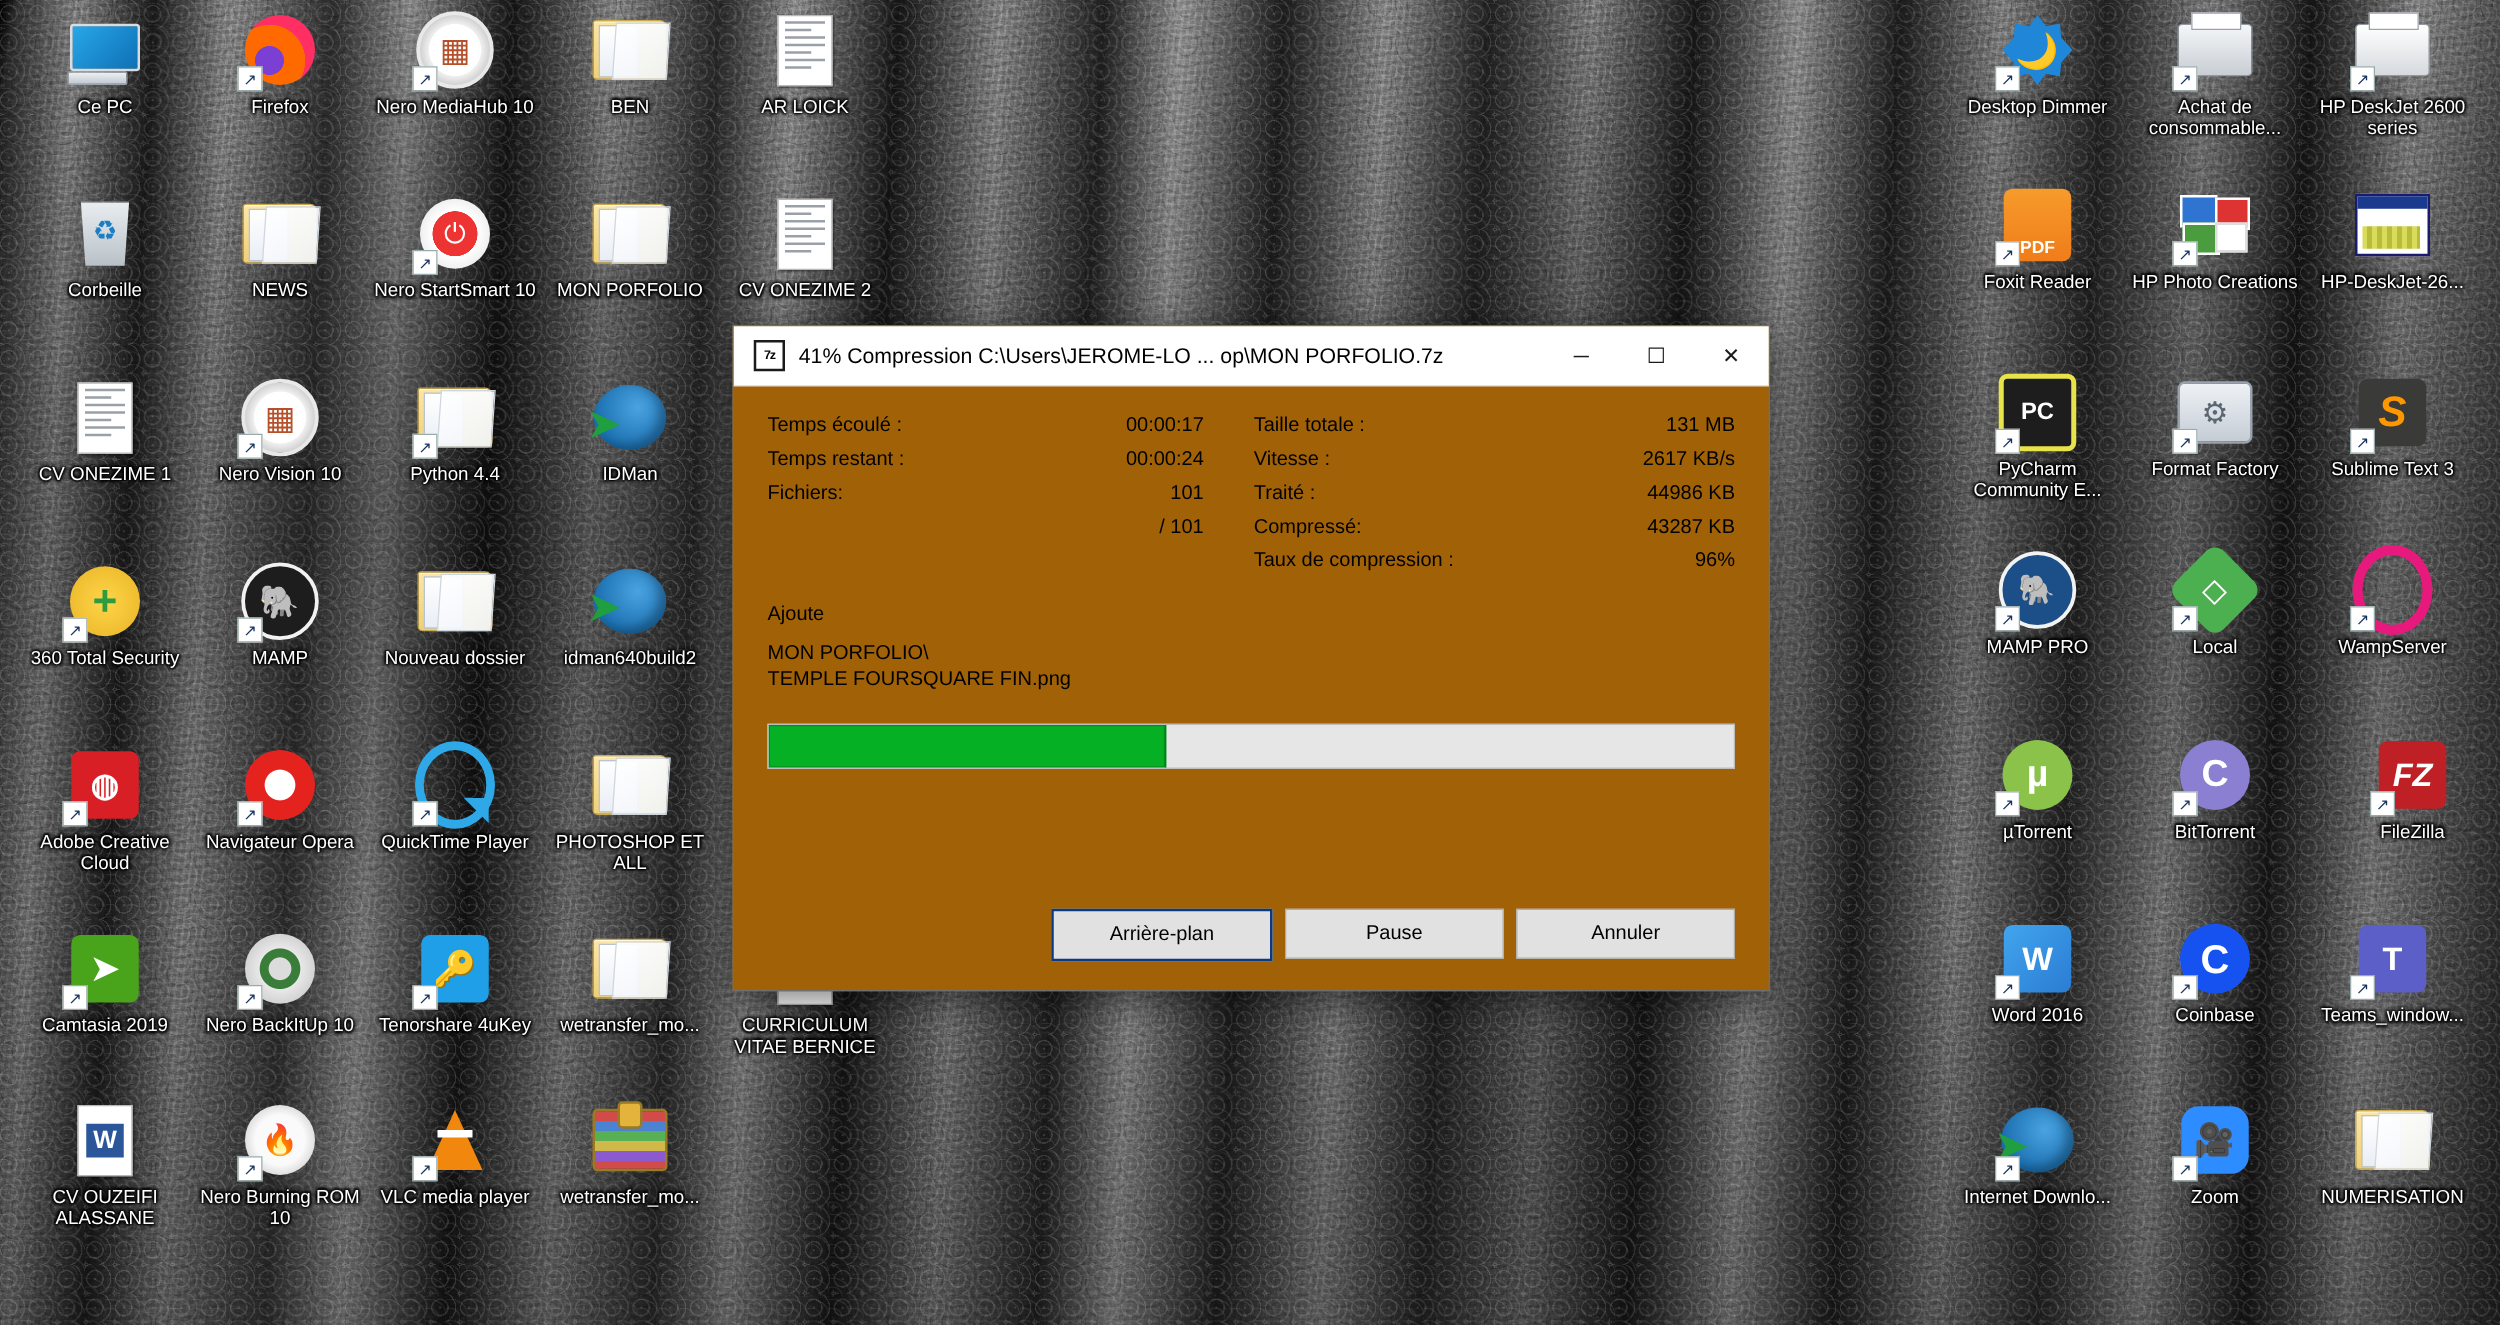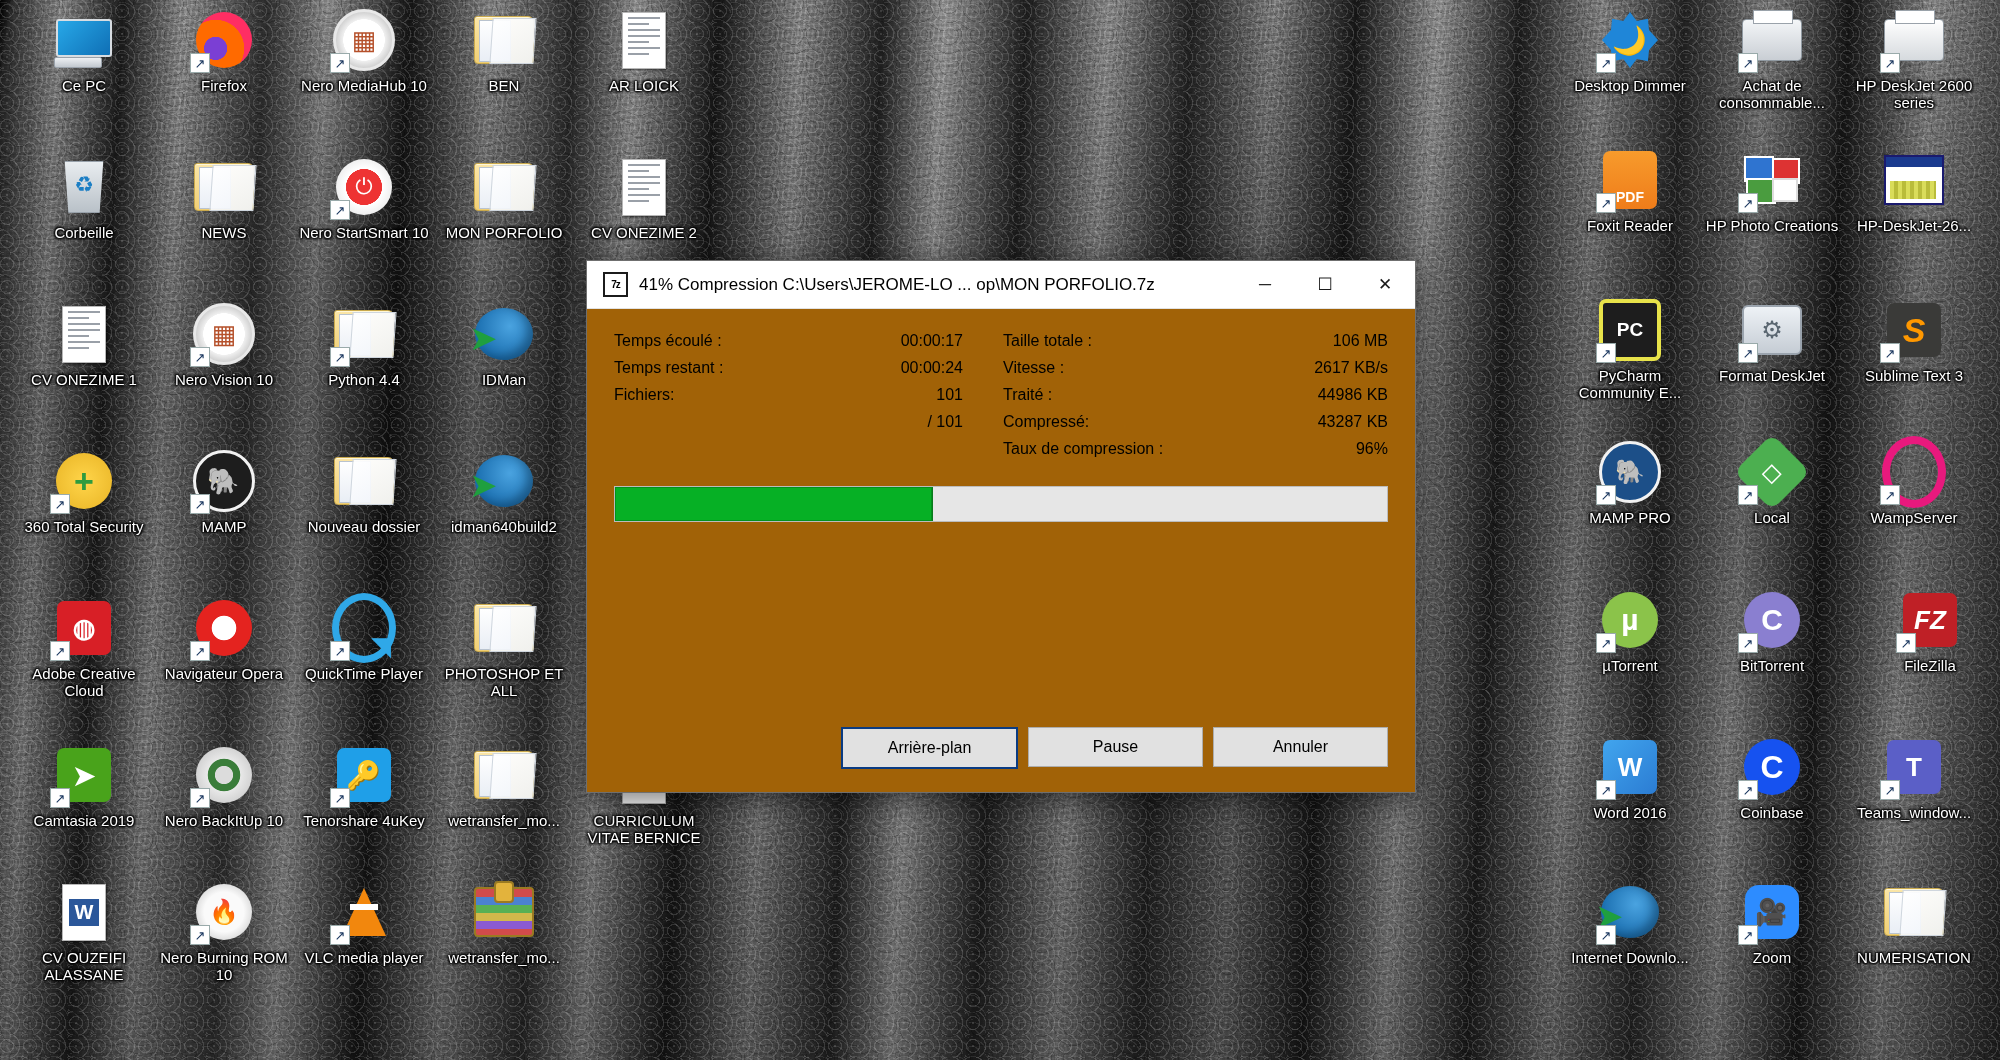--- a/index.html
+++ b/index.html
@@ -515,21 +515,21 @@
         </div>
         <div class="icon-label">PyCharm Community E...</div>
       </div>
       <div class="icon-cell" style="left: 1702px; top: 298px;">
         <div class="icon-art">
           <div style="width:56px;height:46px;background:linear-gradient(180deg,#eef2f6,#c5ccd4);border:2px solid #9aa3ad;border-radius:6px;display:flex;align-items:center;justify-content:center">
             <span style="color:#5a6670;font-size:24px">⚙</span>
           </div>
           <span class="shortcut-arrow">↗</span>
         </div>
-        <div class="icon-label">Format DeskJet</div>
+        <div class="icon-label">Format Factory</div>
       </div>
       <div class="icon-cell" style="left: 1844px; top: 298px;">
         <div class="icon-art">
           <div class="sq" style="background:#3a3a38;display:flex;align-items:center;justify-content:center">
             <span style="color:#ff9800;font-size:34px;font-weight:bold;font-style:italic">S</span>
           </div>
           <span class="shortcut-arrow">↗</span>
         </div>
         <div class="icon-label">Sublime Text 3</div>
       </div>
@@ -667,41 +667,48 @@
         </div>
         <div class="srow">
           <span class="slabel"></span>
           <span class="svalue">/ 101</span>
         </div>
       </div>
 
       <div class="col right">
         <div class="srow">
           <span class="slabel">Taille totale :</span>
-          <span class="svalue">106 MB</span>
+          <span class="svalue">131 MB</span>
         </div>
         <div class="srow">
           <span class="slabel">Vitesse :</span>
           <span class="svalue">2617 KB/s</span>
         </div>
         <div class="srow">
           <span class="slabel">Traité :</span>
           <span class="svalue">44986 KB</span>
         </div>
         <div class="srow">
           <span class="slabel">Compressé:</span>
           <span class="svalue">43287 KB</span>
         </div>
         <div class="srow">
           <span class="slabel">Taux de compression :</span>
           <span class="svalue">96%</span>
         </div>
       </div>
     </div>
 
+    <div id="status-section">
+      <div id="status-label">Ajoute</div>
+      <div id="file-line">
+        <div>MON PORFOLIO\</div>
+        <div>TEMPLE FOURSQUARE FIN.png</div>
+      </div>
+    </div>
 
     <div id="progress-outer" style="background: rgb(230, 230, 230);">
       <div id="progress-fill" style="width: 41%; background: rgb(6, 176, 37);"></div>
     </div>
   </div>
 
   <div id="buttons">
     <div class="btn default">Arrière-plan</div>
     <div class="btn">Pause</div>
     <div class="btn">Annuler</div>

